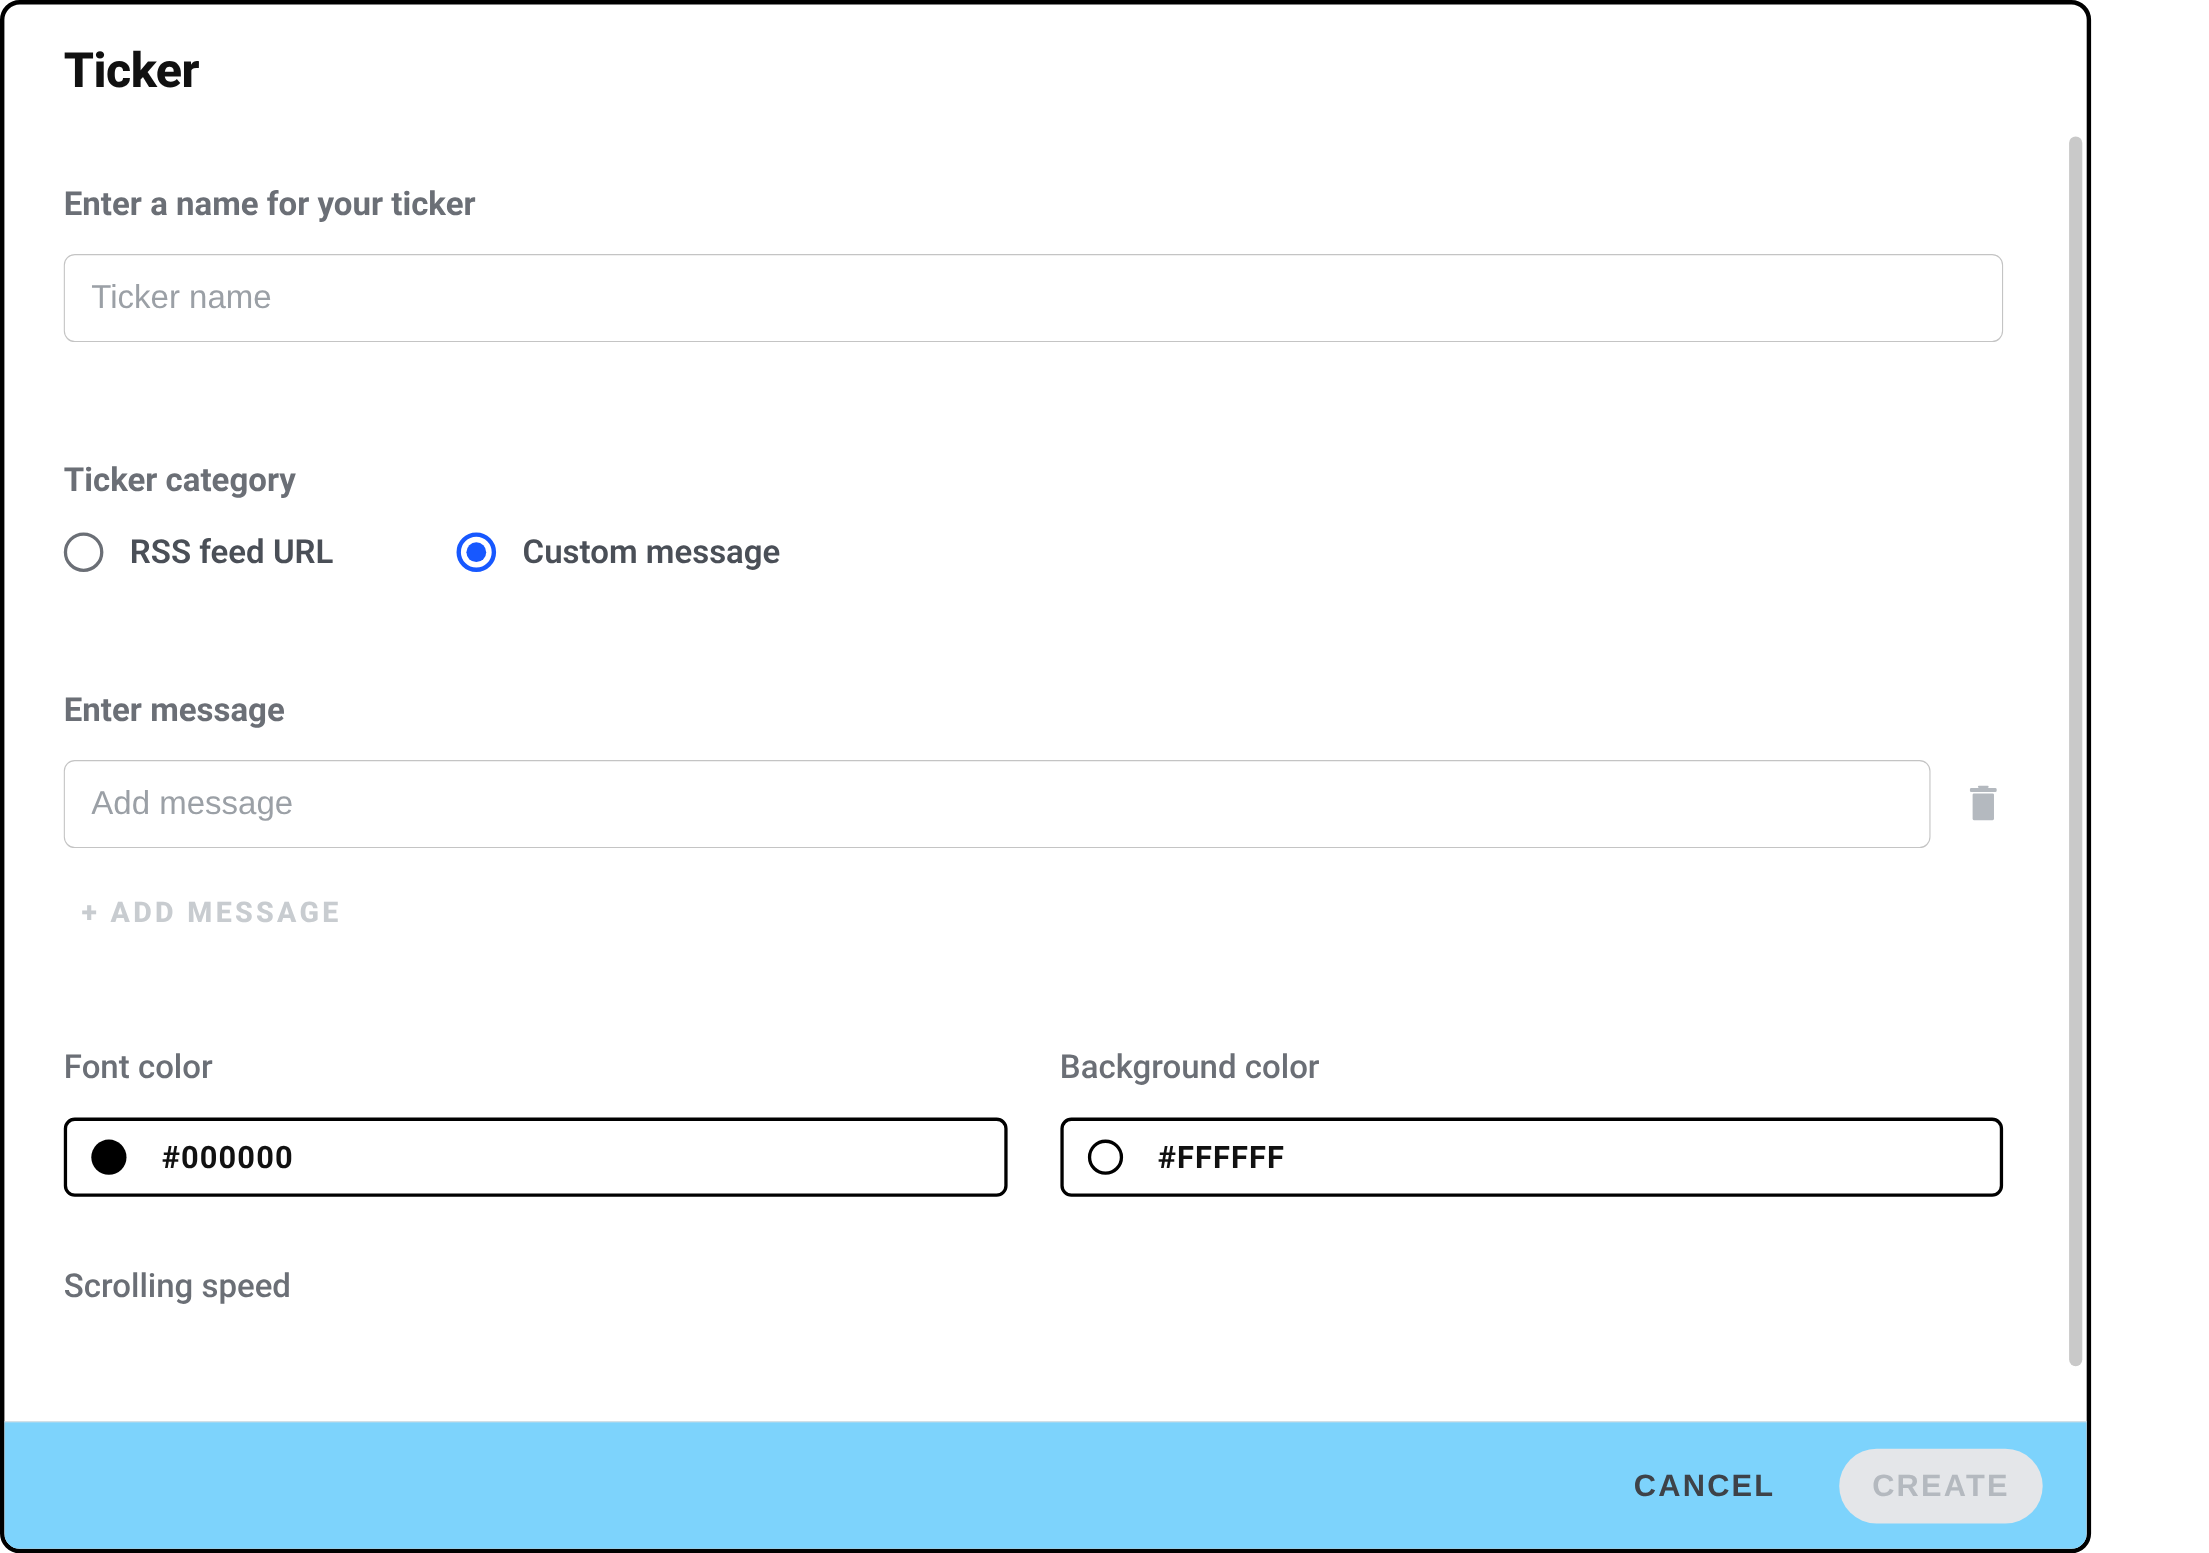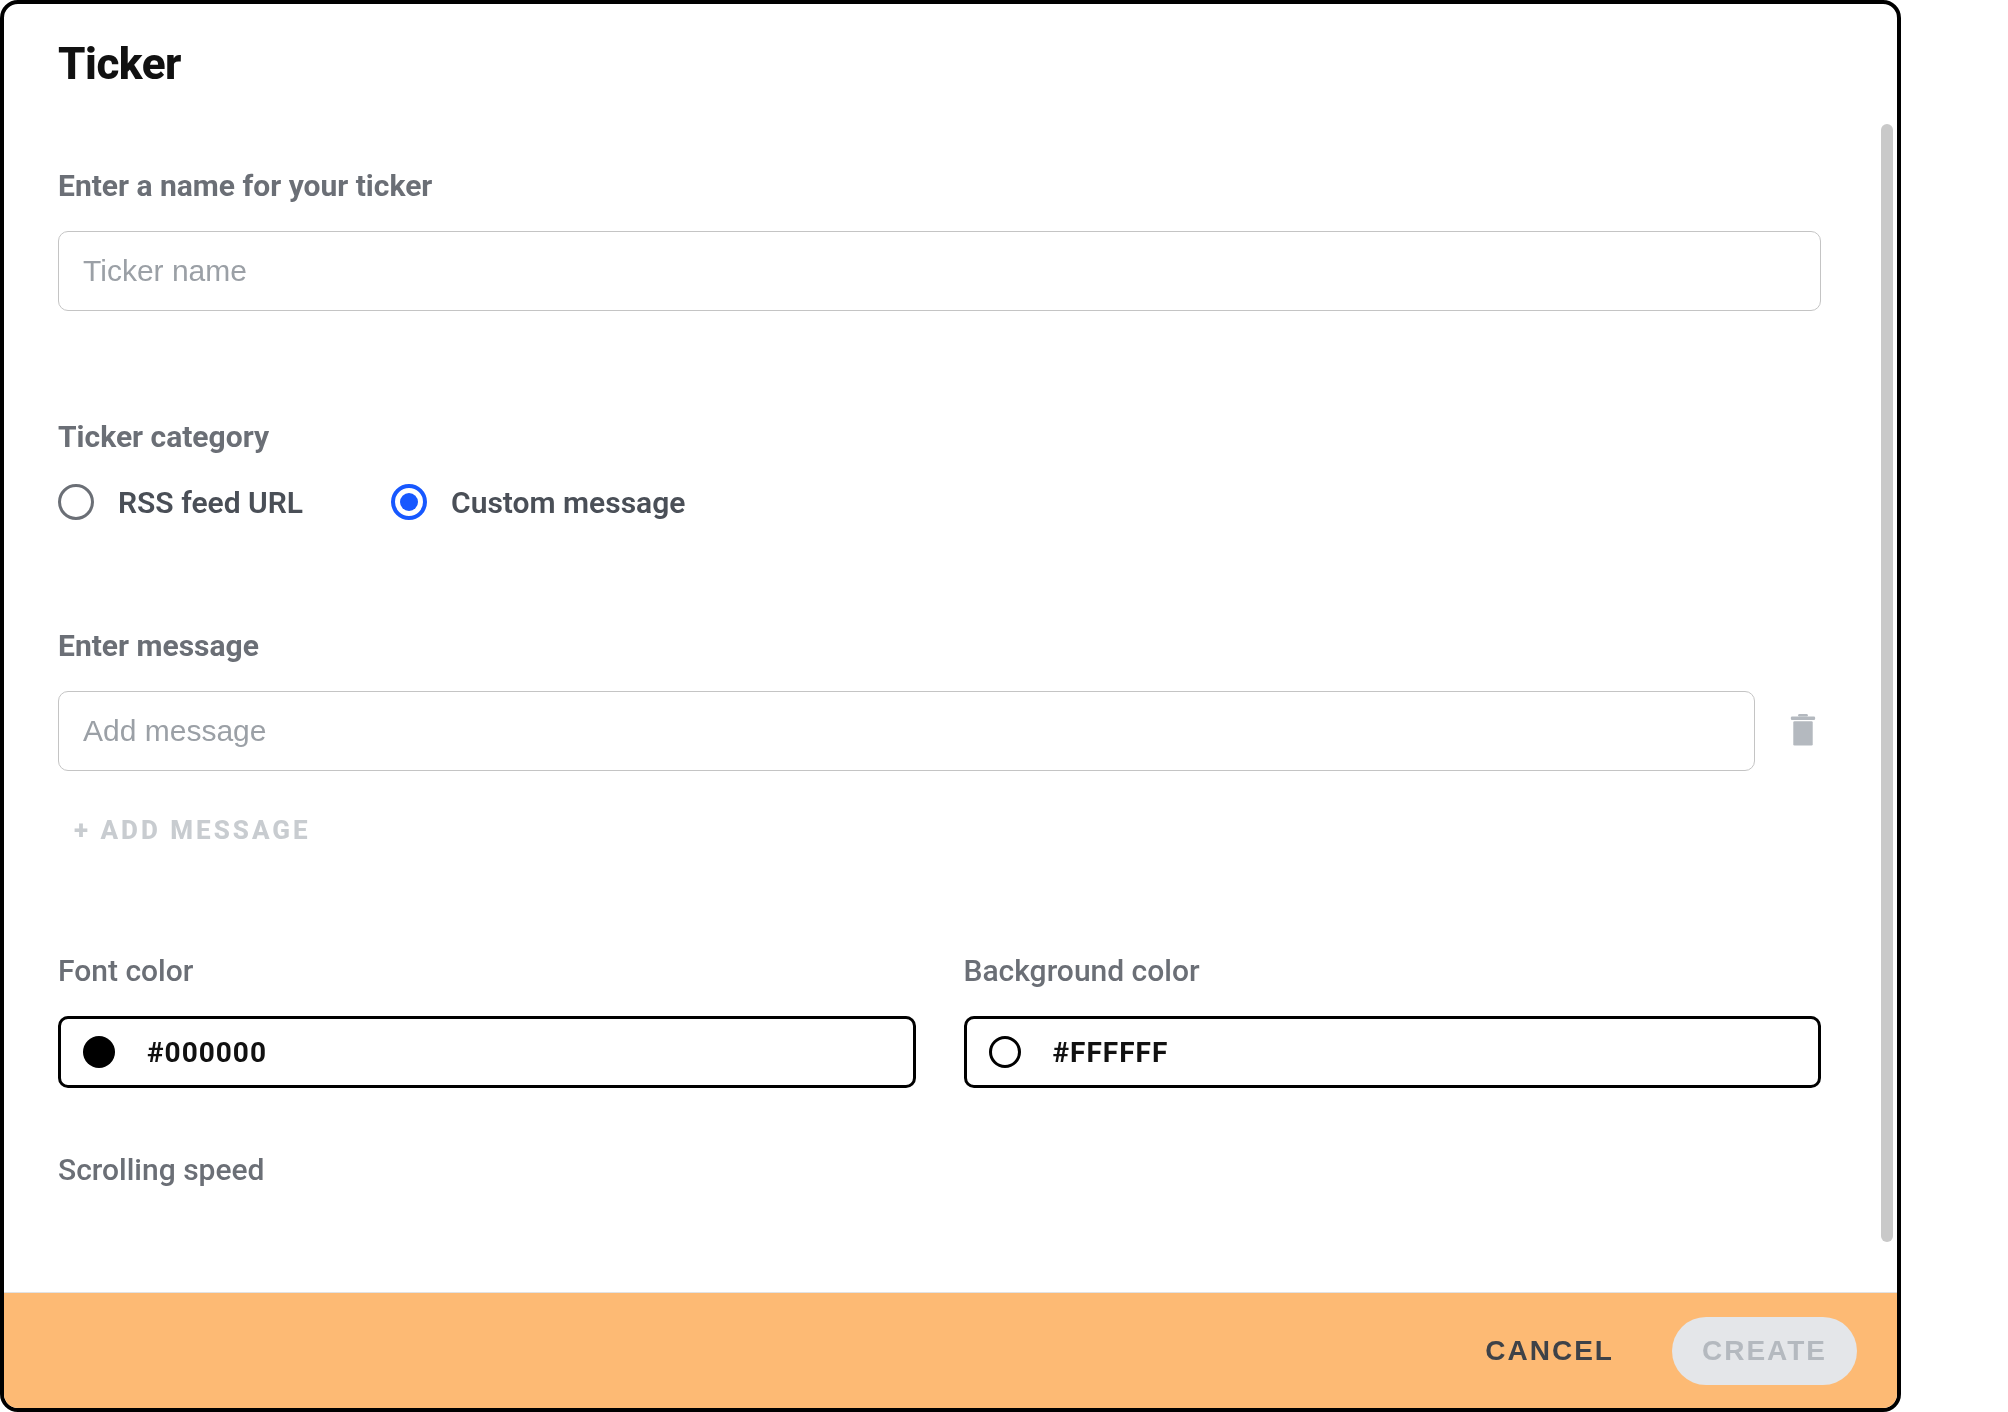--- a/index.html
+++ b/index.html
@@ -65,21 +65,21 @@
     padding: 0 24px;
     font-size: 30px;
     color: #222;
     background: #fff;
     outline: none;
   }
   .text-input::placeholder { color: #9ba0a6; }
   .section { margin-bottom: 108px; }
   .radio-row {
     display: flex;
-    gap: 88px;
+    gap: 112px;
     margin-top: 30px;
   }
   .radio-option {
     display: flex;
     align-items: center;
     gap: 24px;
     cursor: pointer;
   }
   .radio-outer {
     width: 36px;
@@ -187,21 +187,21 @@
   }
   .dialog-footer {
     flex: 0 0 auto;
     border-top: 1px solid #e2e2e2;
     height: 116px;
     display: flex;
     align-items: center;
     justify-content: flex-end;
     gap: 28px;
     padding: 0 40px;
-    background: #fdba74;
+    background: #7dd3fc;
   }
   .btn {
     font-size: 28px;
     font-weight: 800;
     letter-spacing: 2px;
     border: none;
     background: none;
     cursor: pointer;
     padding: 18px 30px;
     border-radius: 36px;

